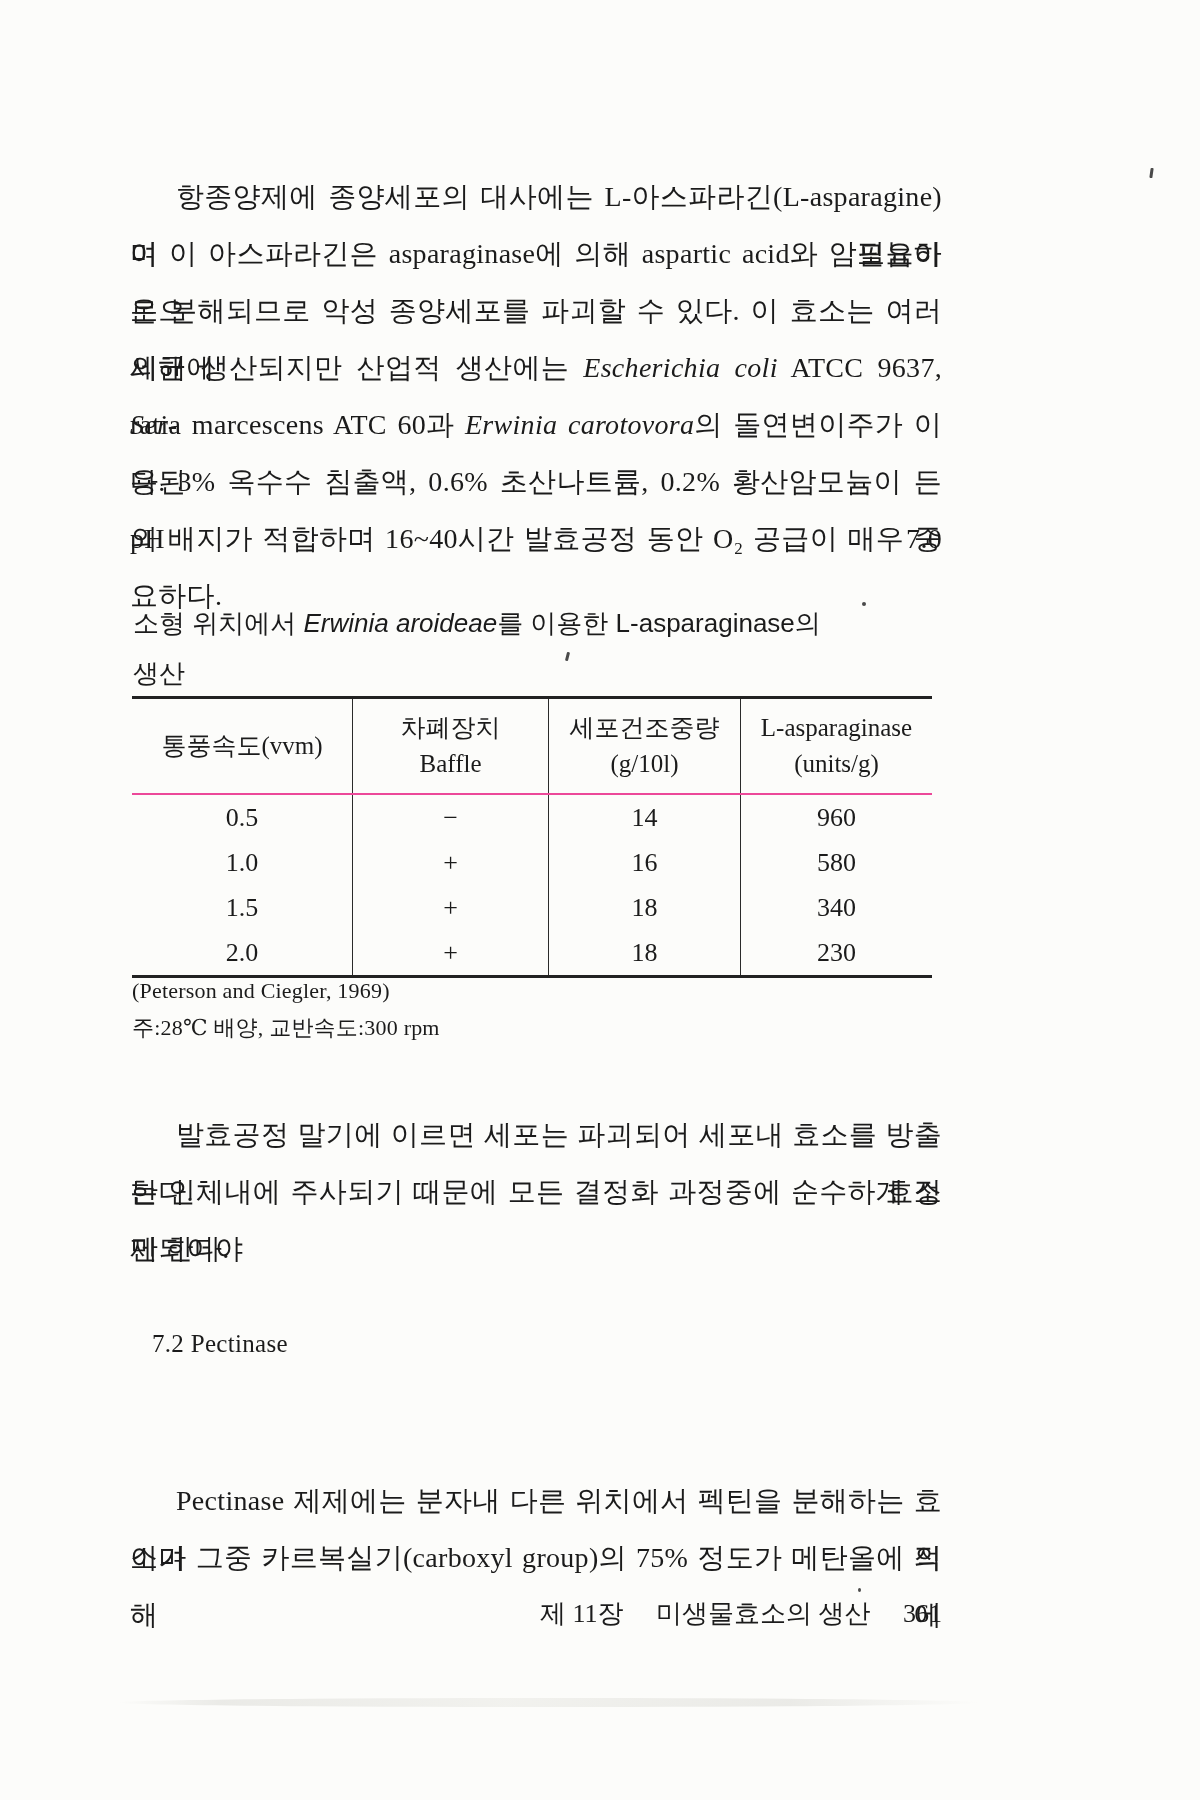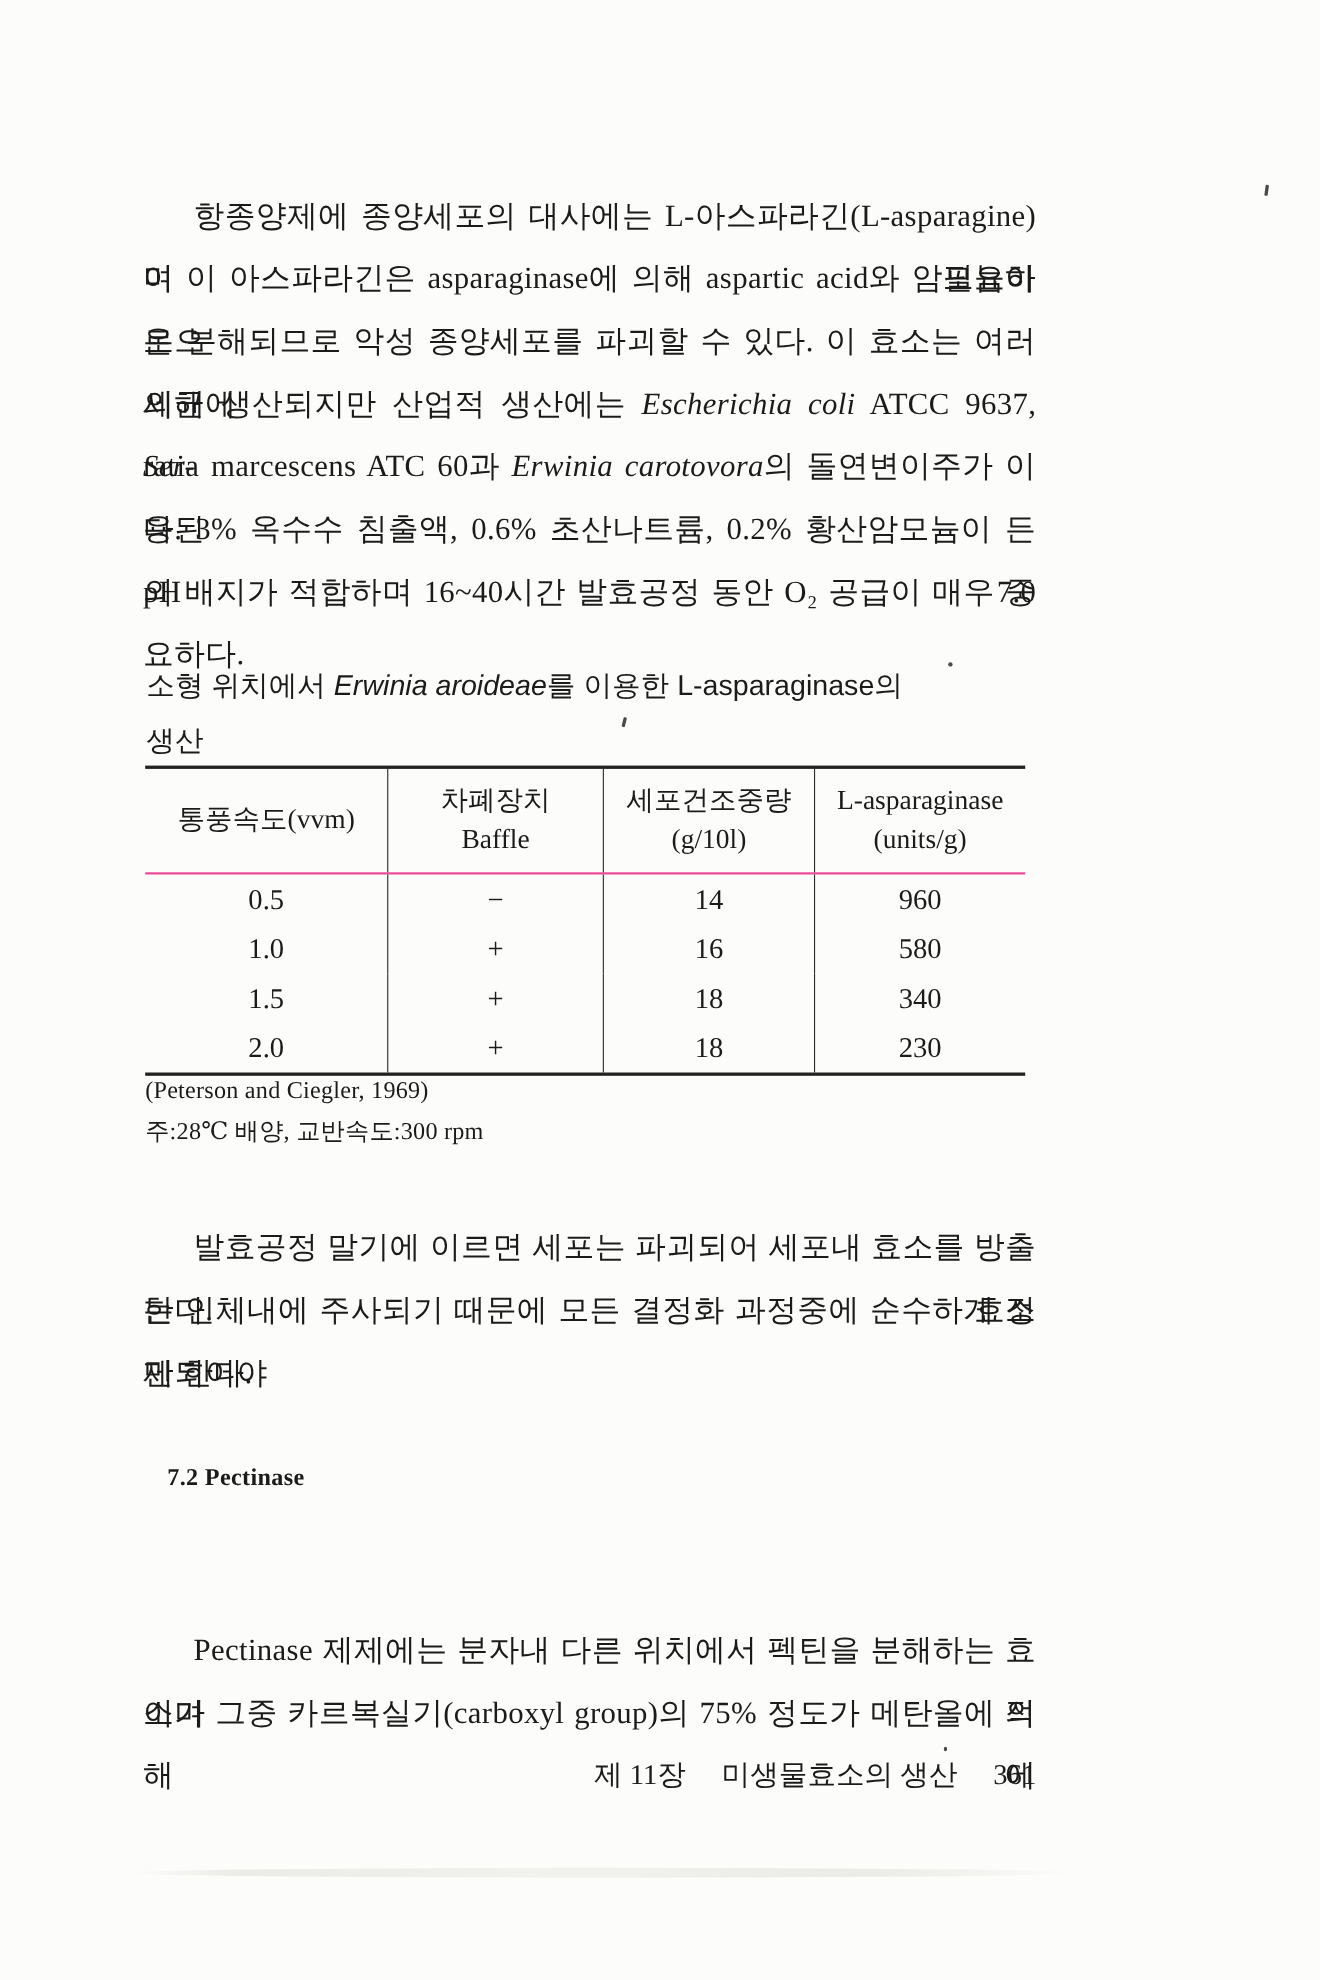--- a/index.html
+++ b/index.html
@@ -64,21 +64,21 @@
     font-size: 26px;
   }
 
   
   .footnotes { position: absolute; left: 132px; top: 972px; width: 812px; }
   .footnote { font-size: 22px; line-height: 37px; letter-spacing: 0.2px; }
 
   
   .heading {
     position: absolute; left: 152px; top: 1330px;
-    font-size: 22px; font-weight: 700; letter-spacing: 0.3px;
+    font-size: 25px; font-weight: 400; letter-spacing: 0.3px;
   }
 
   
   .footer {
     position: absolute; left: 130px; top: 1592px; width: 812px;
     text-align: right; font-size: 26px; line-height: 44px;
   }
   .footer span { margin-left: 26px; }
   .footer span:first-child { margin-left: 16px; }
 

